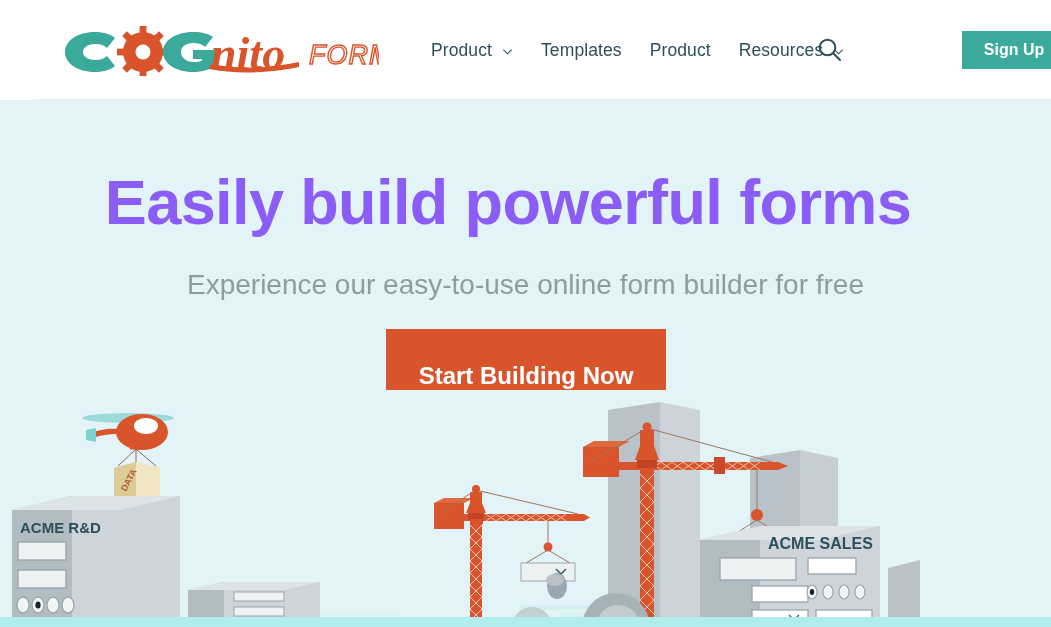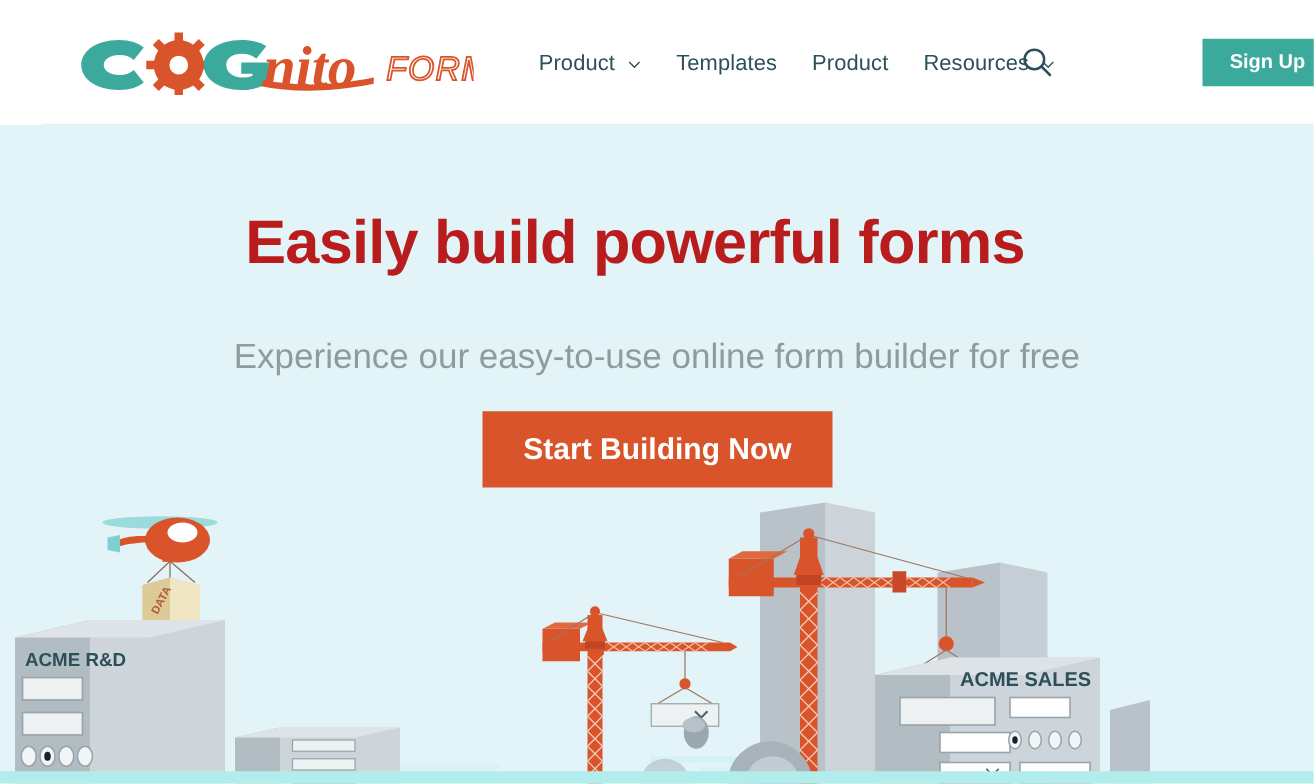--- a/index.html
+++ b/index.html
@@ -68,39 +68,39 @@
   
   .hero {
     position: absolute; top: 100px; left: 0;
     width: 1051px; height: 527px;
     background: #e2f4f7;
     overflow: hidden;
   }
   .hero-title {
     position: absolute; top: 69px; left: 0; width: 1016px;
     text-align: center;
-    font-size: 49px; font-weight: bold;
-    color: #b91c1c;
+    font-size: 63px; font-weight: bold;
+    color: #8b5cf6;
     letter-spacing: -.6px;
     line-height: 1.05;
   }
   .hero-sub {
     position: absolute; top: 169px; left: 0; width: 1051px;
     text-align: center;
     font-size: 28px;
     color: #8e9b9f;
     font-weight: 300;
   }
   .cta-btn {
     position: absolute; top: 229px; left: 386px;
     width: 280px; height: 61px;
     background: #d9542b;
     color: #ffffff;
     font-size: 24px; font-weight: bold;
-    display: flex; align-items: center; justify-content: center;
+    display: flex; align-items: flex-end; justify-content: center;
     cursor: pointer;
   }
   .scene {
     position: absolute; left: 0; top: 300px;
     width: 1051px; height: 227px;
   }
   .ground-band {
     position: absolute; left: 0; bottom: 0;
     width: 1051px; height: 10px;
     background: #b2eded;

